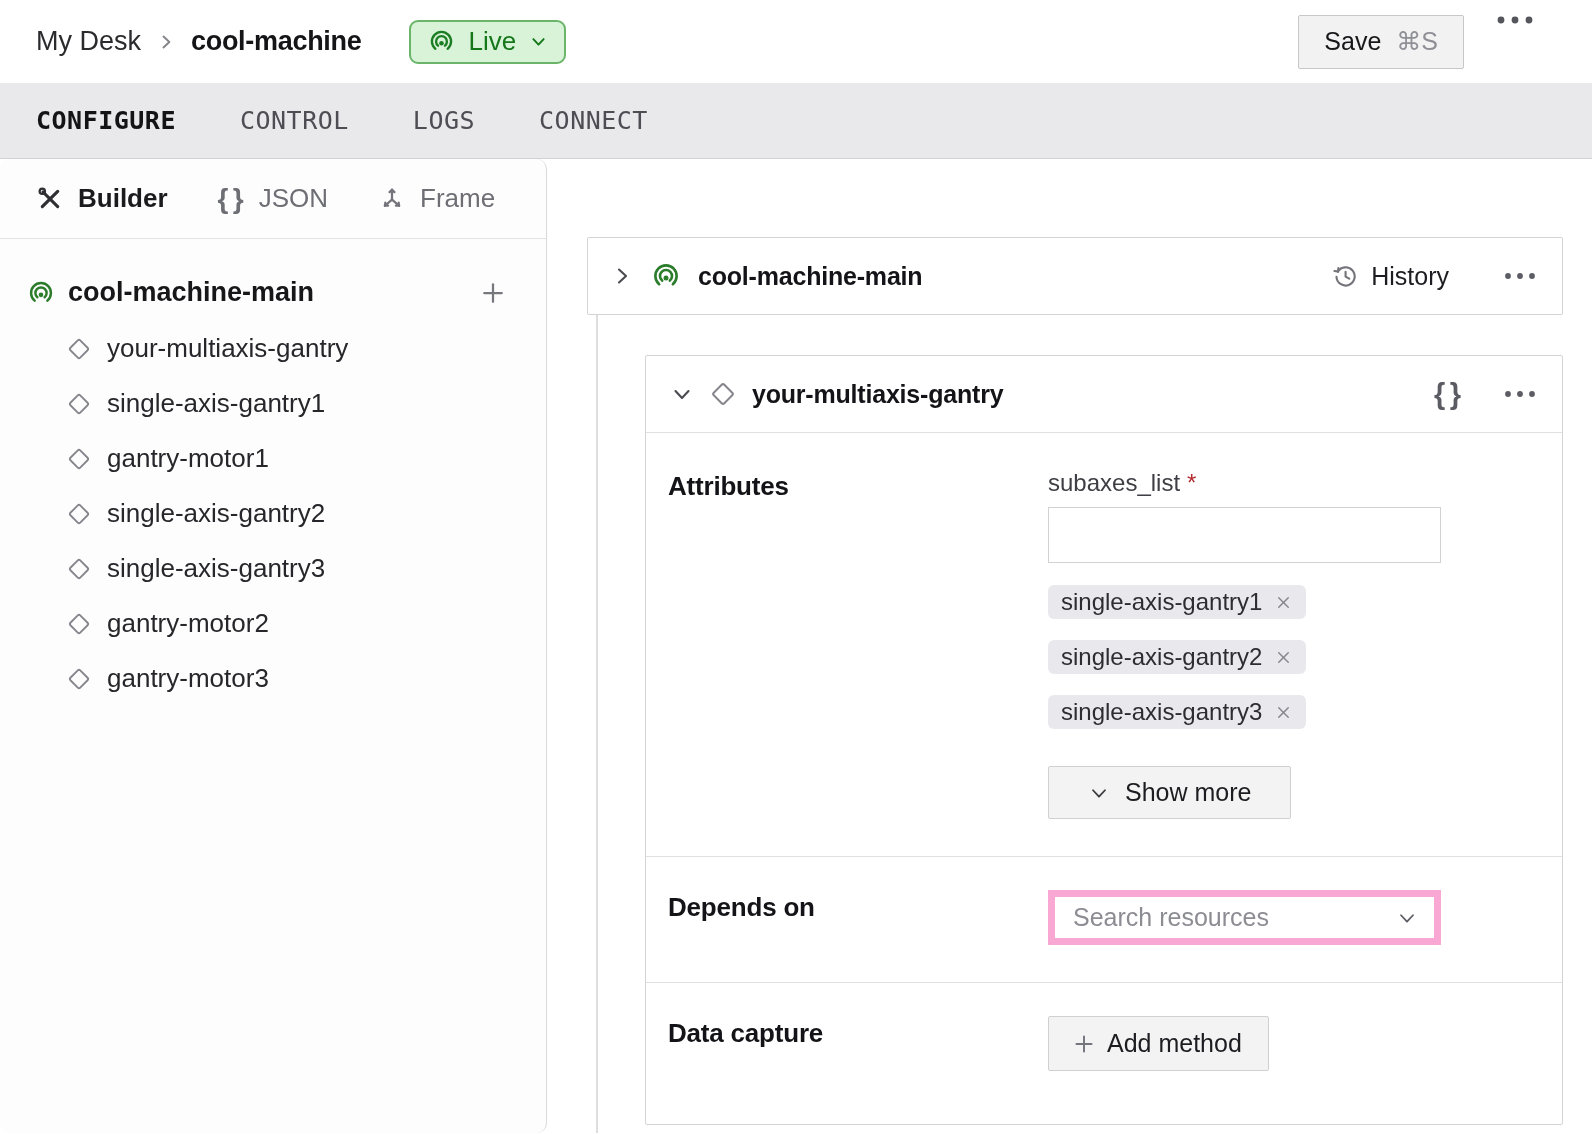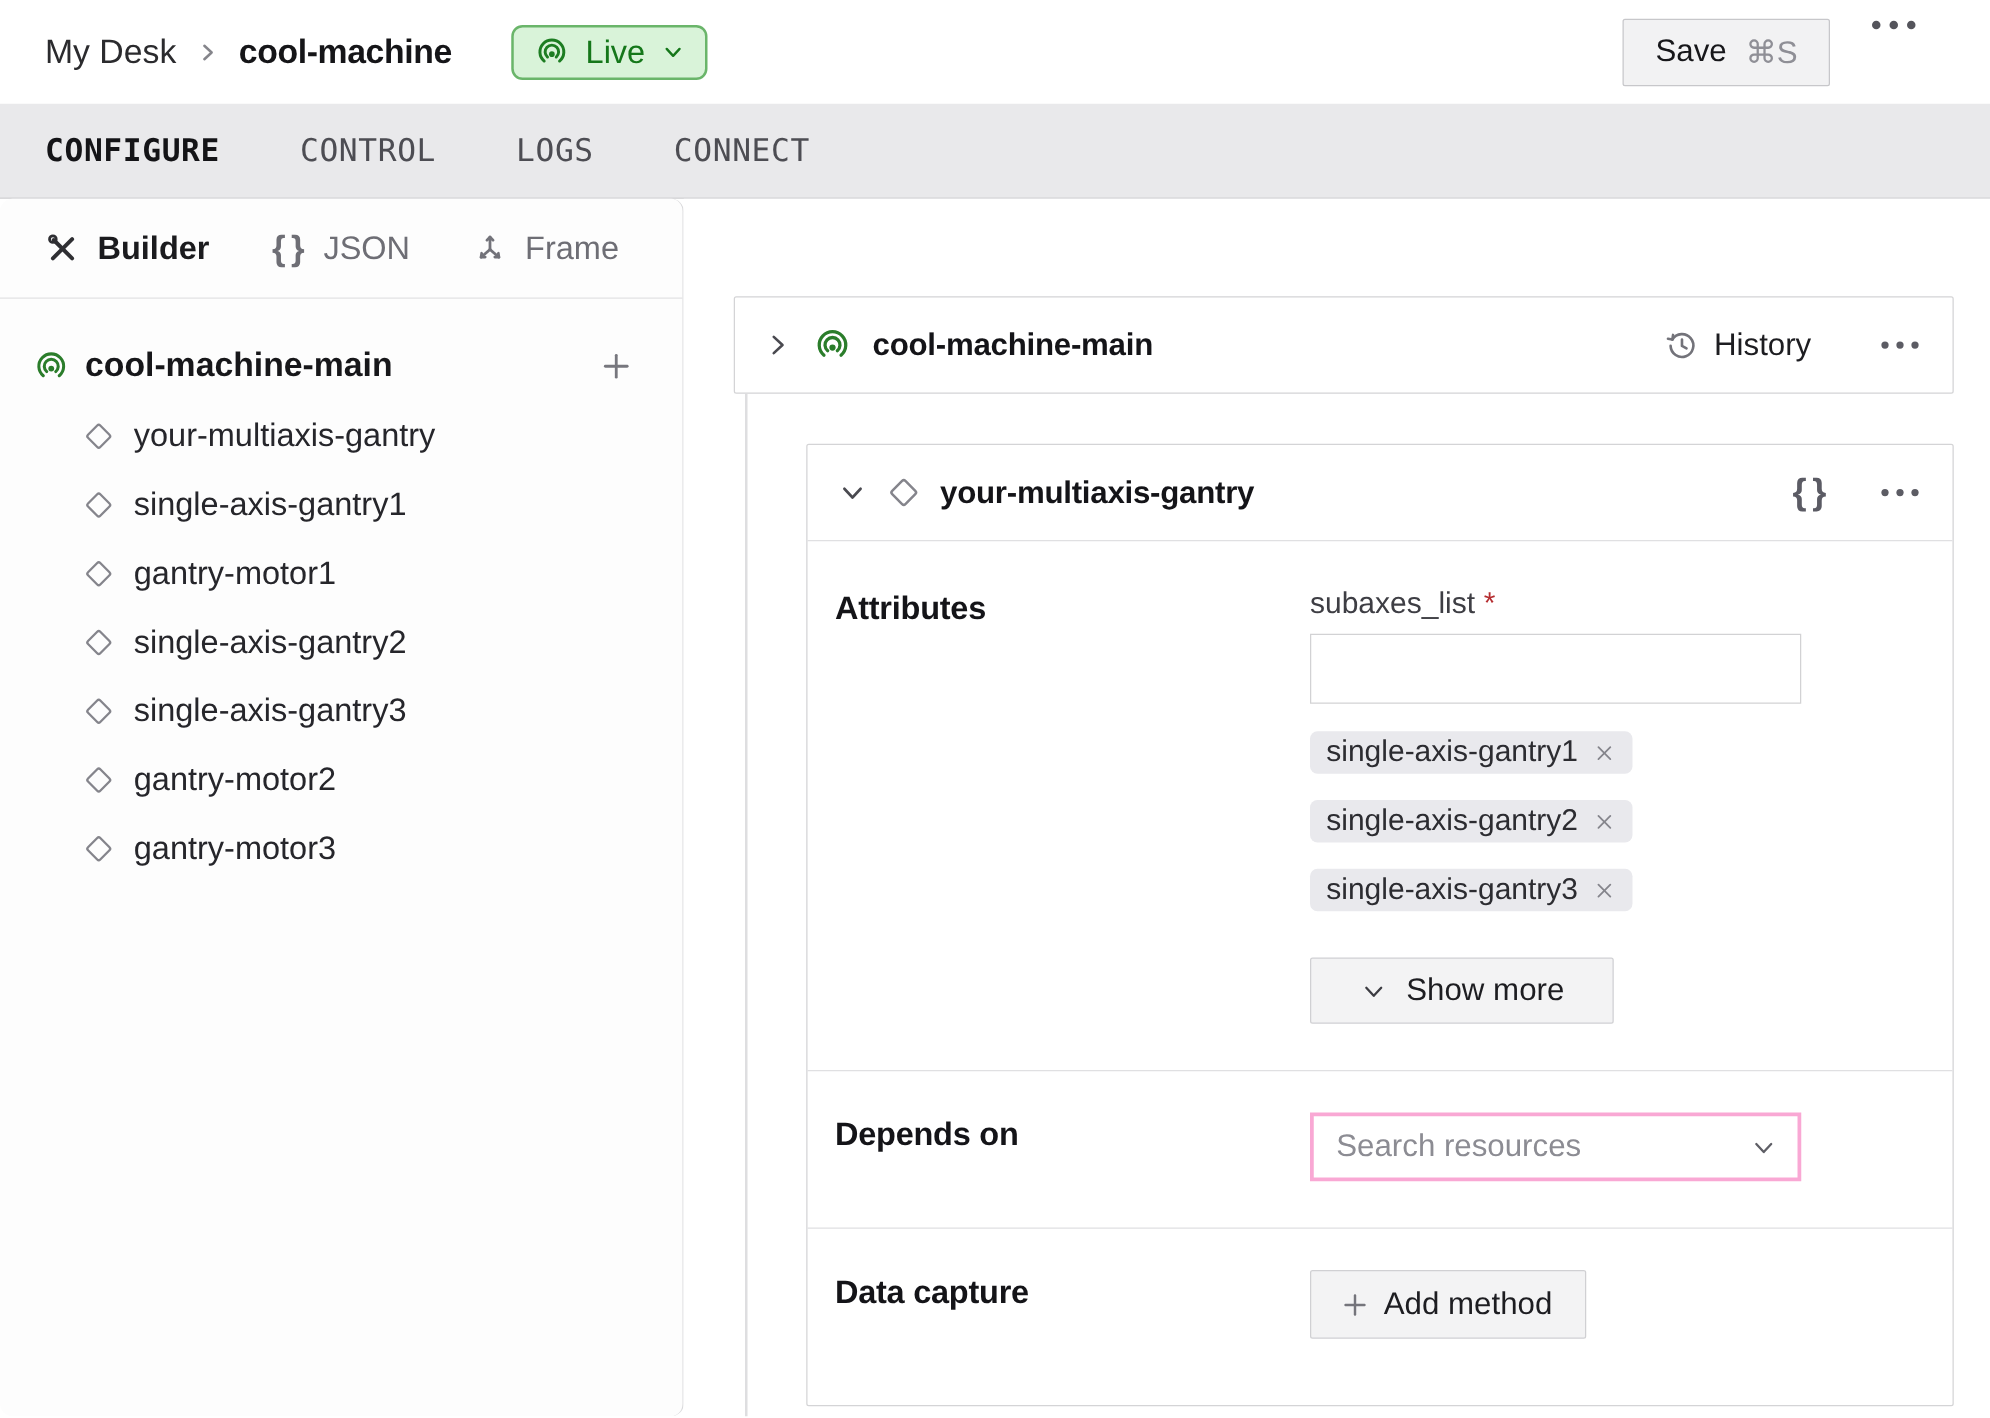--- a/index.html
+++ b/index.html
@@ -78,21 +78,21 @@
   .req { color:#b52d30; margin-left:7px; }
   .subaxes-input { width:393px; height:56px; border:1px solid #d2d2d4; background:#fff;
     font-size:24px; padding:0 14px; font-family:"Liberation Sans", sans-serif; }
   .chips { margin-top:22px; display:flex; flex-direction:column; gap:21px; align-items:flex-start; }
   .chip { height:34px; padding:0 13px; background:#e9e9ed; border-radius:6px; display:flex;
     align-items:center; gap:12px; font-size:24px; color:#2c2c31; }
   .chip-x { display:flex; cursor:pointer; }
   .show-more { margin-top:37px; height:53px; padding:0 39px; background:#f3f3f4;
     border:1px solid #d0d0d3; display:flex; align-items:center; gap:15px; font-size:25px;
     color:#1d1d21; cursor:pointer; border-radius:2px; }
-  .resource-select { width:393px; height:55px; border:3px solid #f9a8d4; background:#fff;
+  .resource-select { width:393px; height:55px; border:7px solid #f9a8d4; background:#fff;
     display:flex; align-items:center; justify-content:space-between; padding:0 16px 0 18px;
     font-size:25px; color:#8c8c93; cursor:pointer; }
   .add-method { height:55px; padding:0 26px 0 22px; background:#f3f3f4; border:1px solid #d0d0d3;
     display:flex; align-items:center; gap:10px; font-size:25px; color:#1d1d21; cursor:pointer;
     border-radius:2px; }
 
   svg { display:block; }
 </style>
 </head>
 <body>

